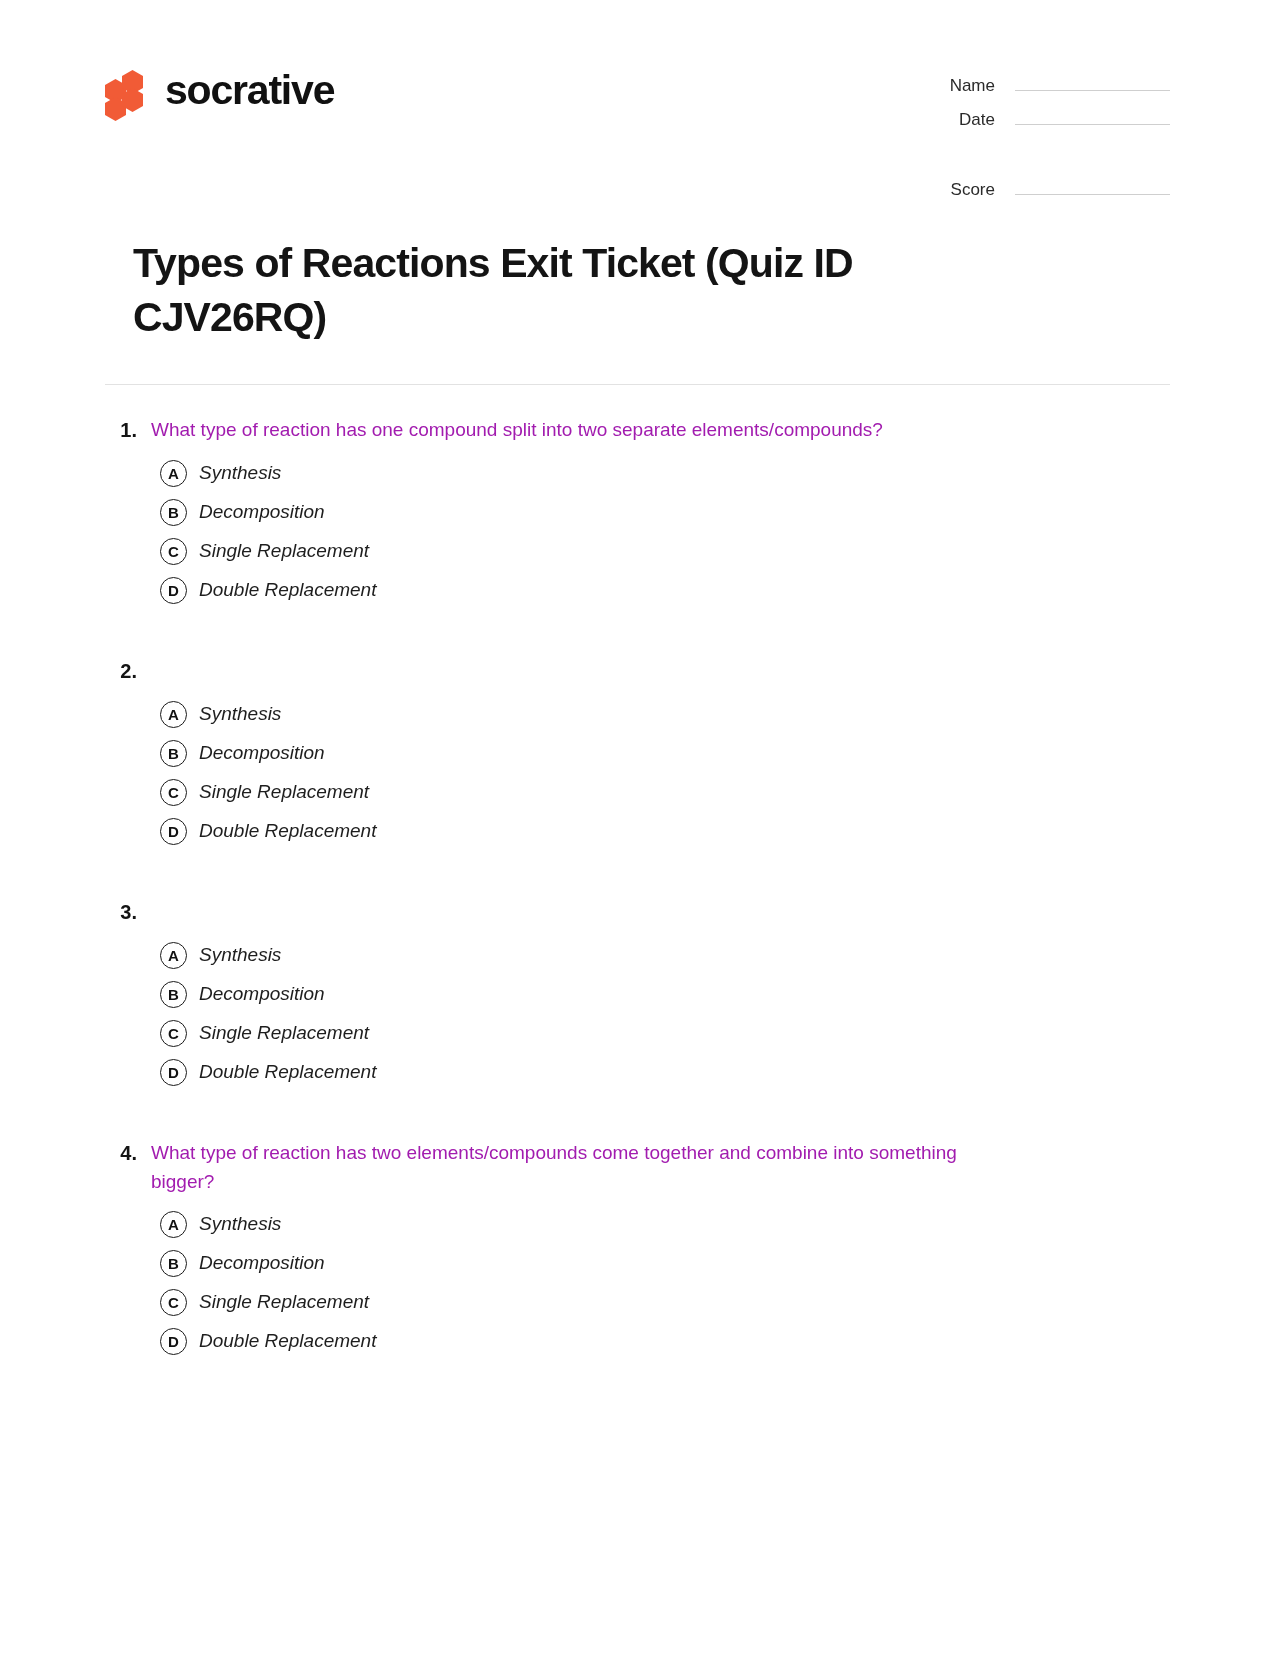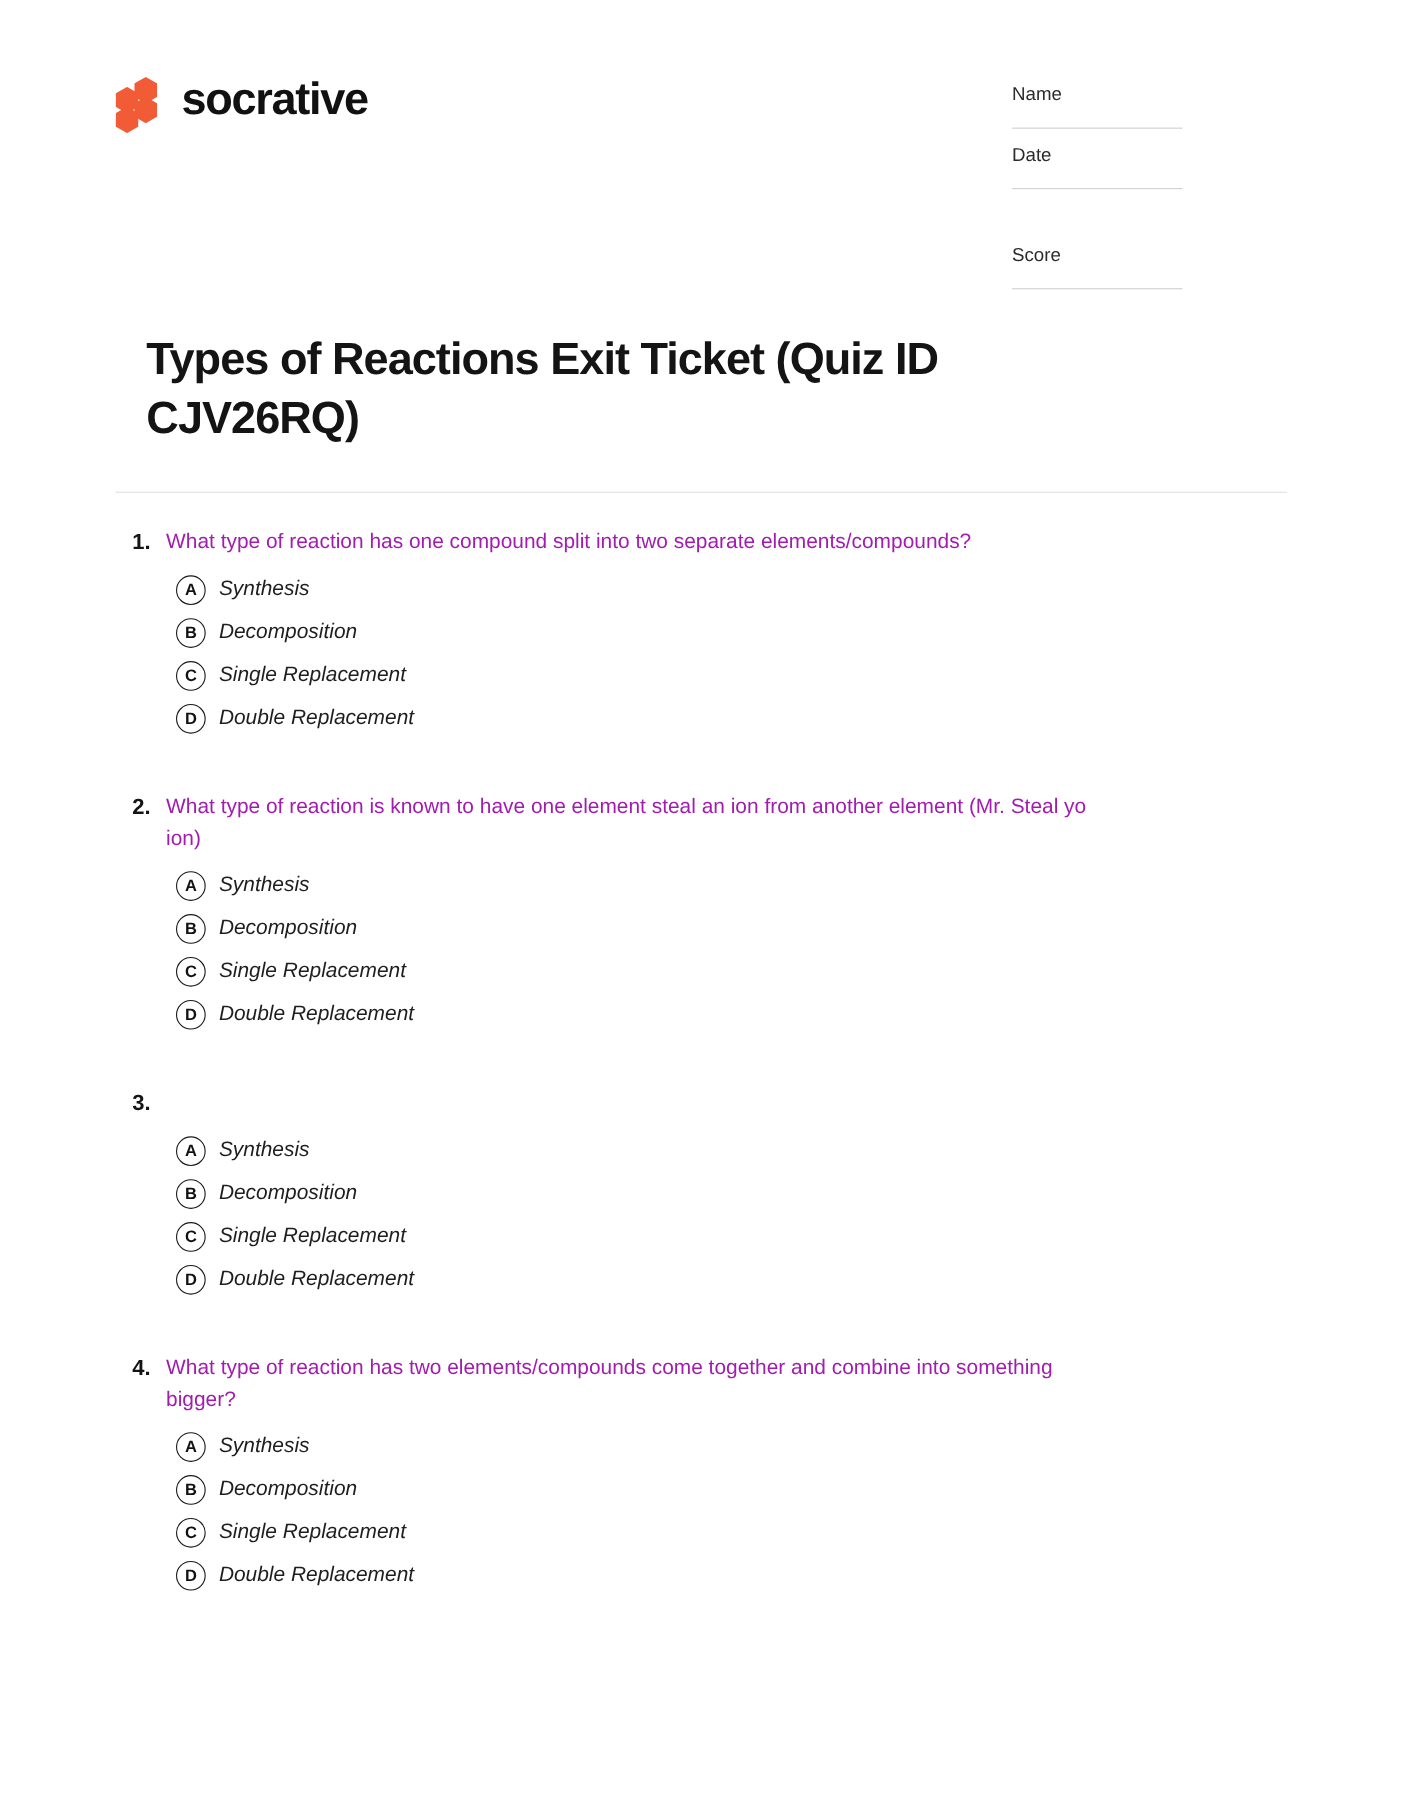--- a/index.html
+++ b/index.html
@@ -70,23 +70,22 @@
   
   .meta {
     width: 250px;
     padding-top: 14px;
   }
 
   .meta-row {
     display: flex;
     align-items: baseline;
     justify-content: flex-end;
-    gap: 6px;
+    gap: 20px;
     margin-bottom: 14px;
-    flex-direction: column;
   }
 
   .meta-label {
     font-size: 17px;
     color: #2b2b2b;
     white-space: nowrap;
   }
 
   .meta-line {
     display: block;
@@ -250,21 +249,20 @@
         <div class="option">
           <span class="opt-bubble">D</span>
           <span class="opt-label">Double Replacement</span>
         </div>
       </div>
     </div>
 
     <div class="question">
       <div class="q-head">
         <div class="q-num">2.</div>
-        <div class="q-text">What type of reaction is known to have one element steal an ion from another element (Mr. Steal yo ion)</div>
       </div>
       <div class="options">
         <div class="option">
           <span class="opt-bubble">A</span>
           <span class="opt-label">Synthesis</span>
         </div>
         <div class="option">
           <span class="opt-bubble">B</span>
           <span class="opt-label">Decomposition</span>
         </div>

